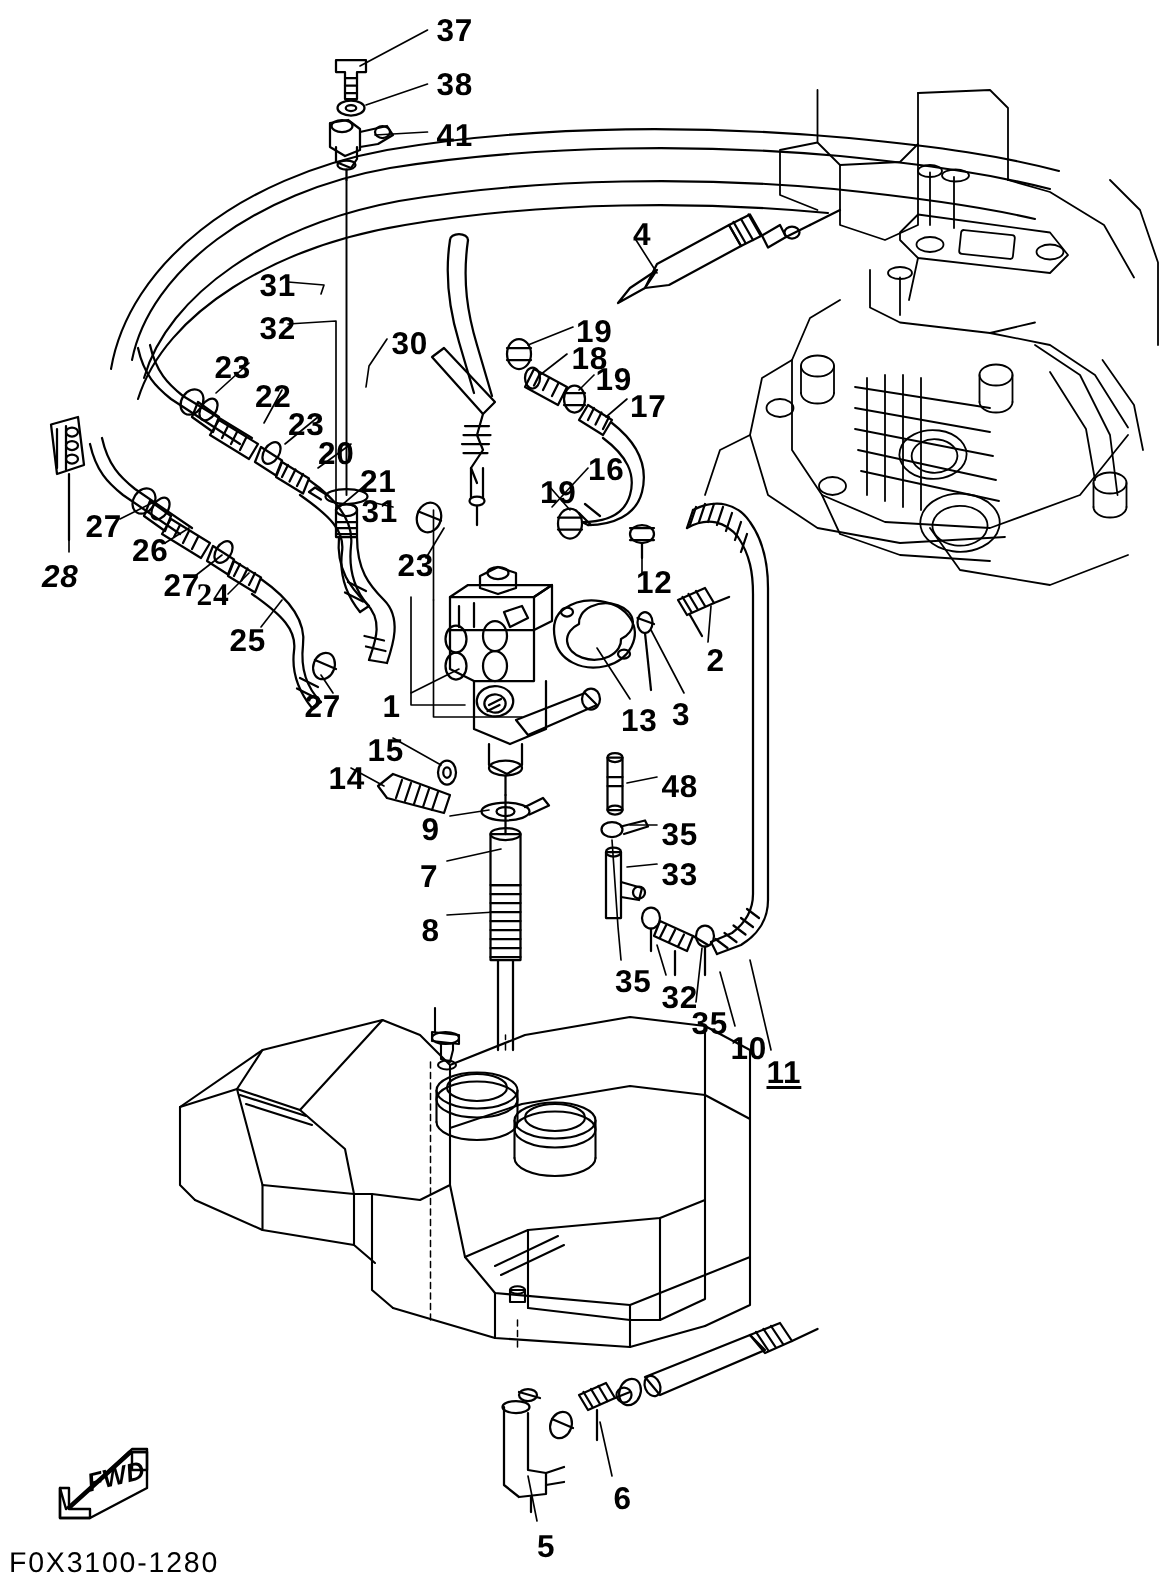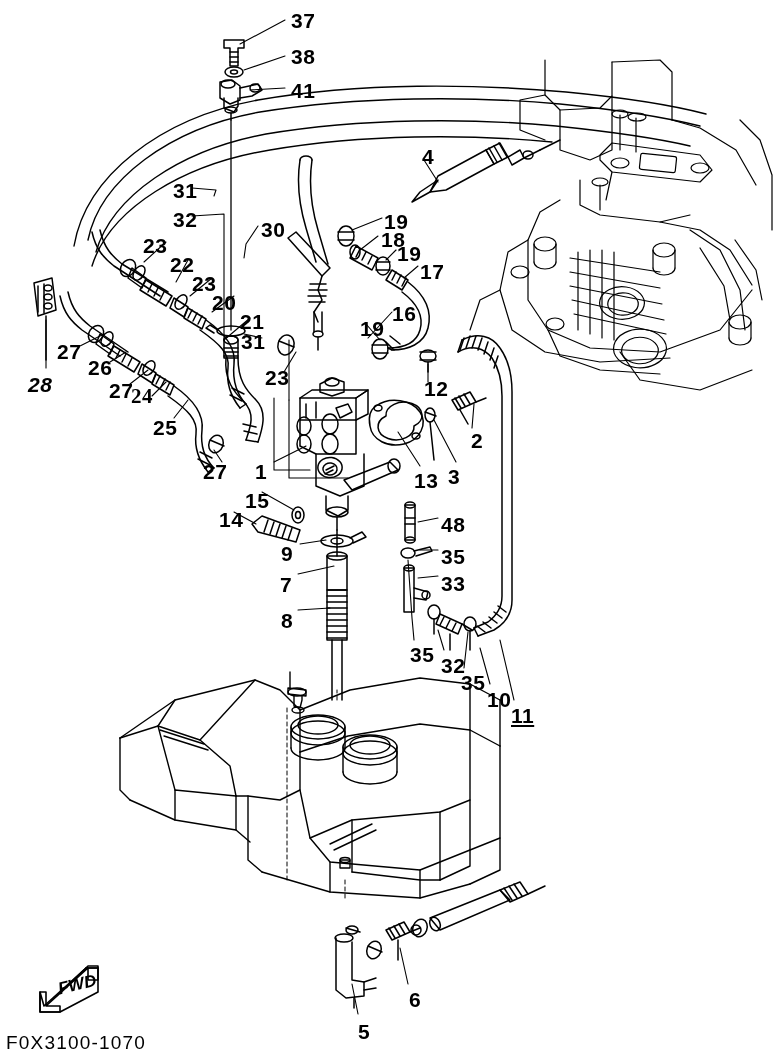--- a/index.html
+++ b/index.html
@@ -516,21 +516,21 @@
     <g stroke-width="1.6">
       <path d="M46 1006 L88 968 L88 980 L98 980 L98 966 L88 966 L46 1006 L46 992 L40 992 L40 1012 L60 1012 L60 1006 Z"></path>
       <path d="M44 1006 L86 968 L98 968 L98 992 L60 1012 L40 1012 L40 992 Z"></path>
       <path d="M86 968 L98 968"></path>
     </g>
   </g>
 </svg>
 
 <div id="fwd-label">FWD</div>
 
-<div id="footer-code">F0X3100-1070</div>
+<div id="footer-code">F0X3100-1280</div>
 
 <div id="callout-layer">
       <div class="callout" style="left: 291px; top: 10px;">37</div>
       <div class="callout" style="left: 291px; top: 46px;">38</div>
       <div class="callout" style="left: 291px; top: 80px;">41</div>
       <div class="callout" style="left: 422px; top: 146px;">4</div>
       <div class="callout" style="left: 173px; top: 180px;">31</div>
       <div class="callout" style="left: 173px; top: 209px;">32</div>
       <div class="callout" style="left: 261px; top: 219px;">30</div>
       <div class="callout" style="left: 384px; top: 211px;">19</div>

